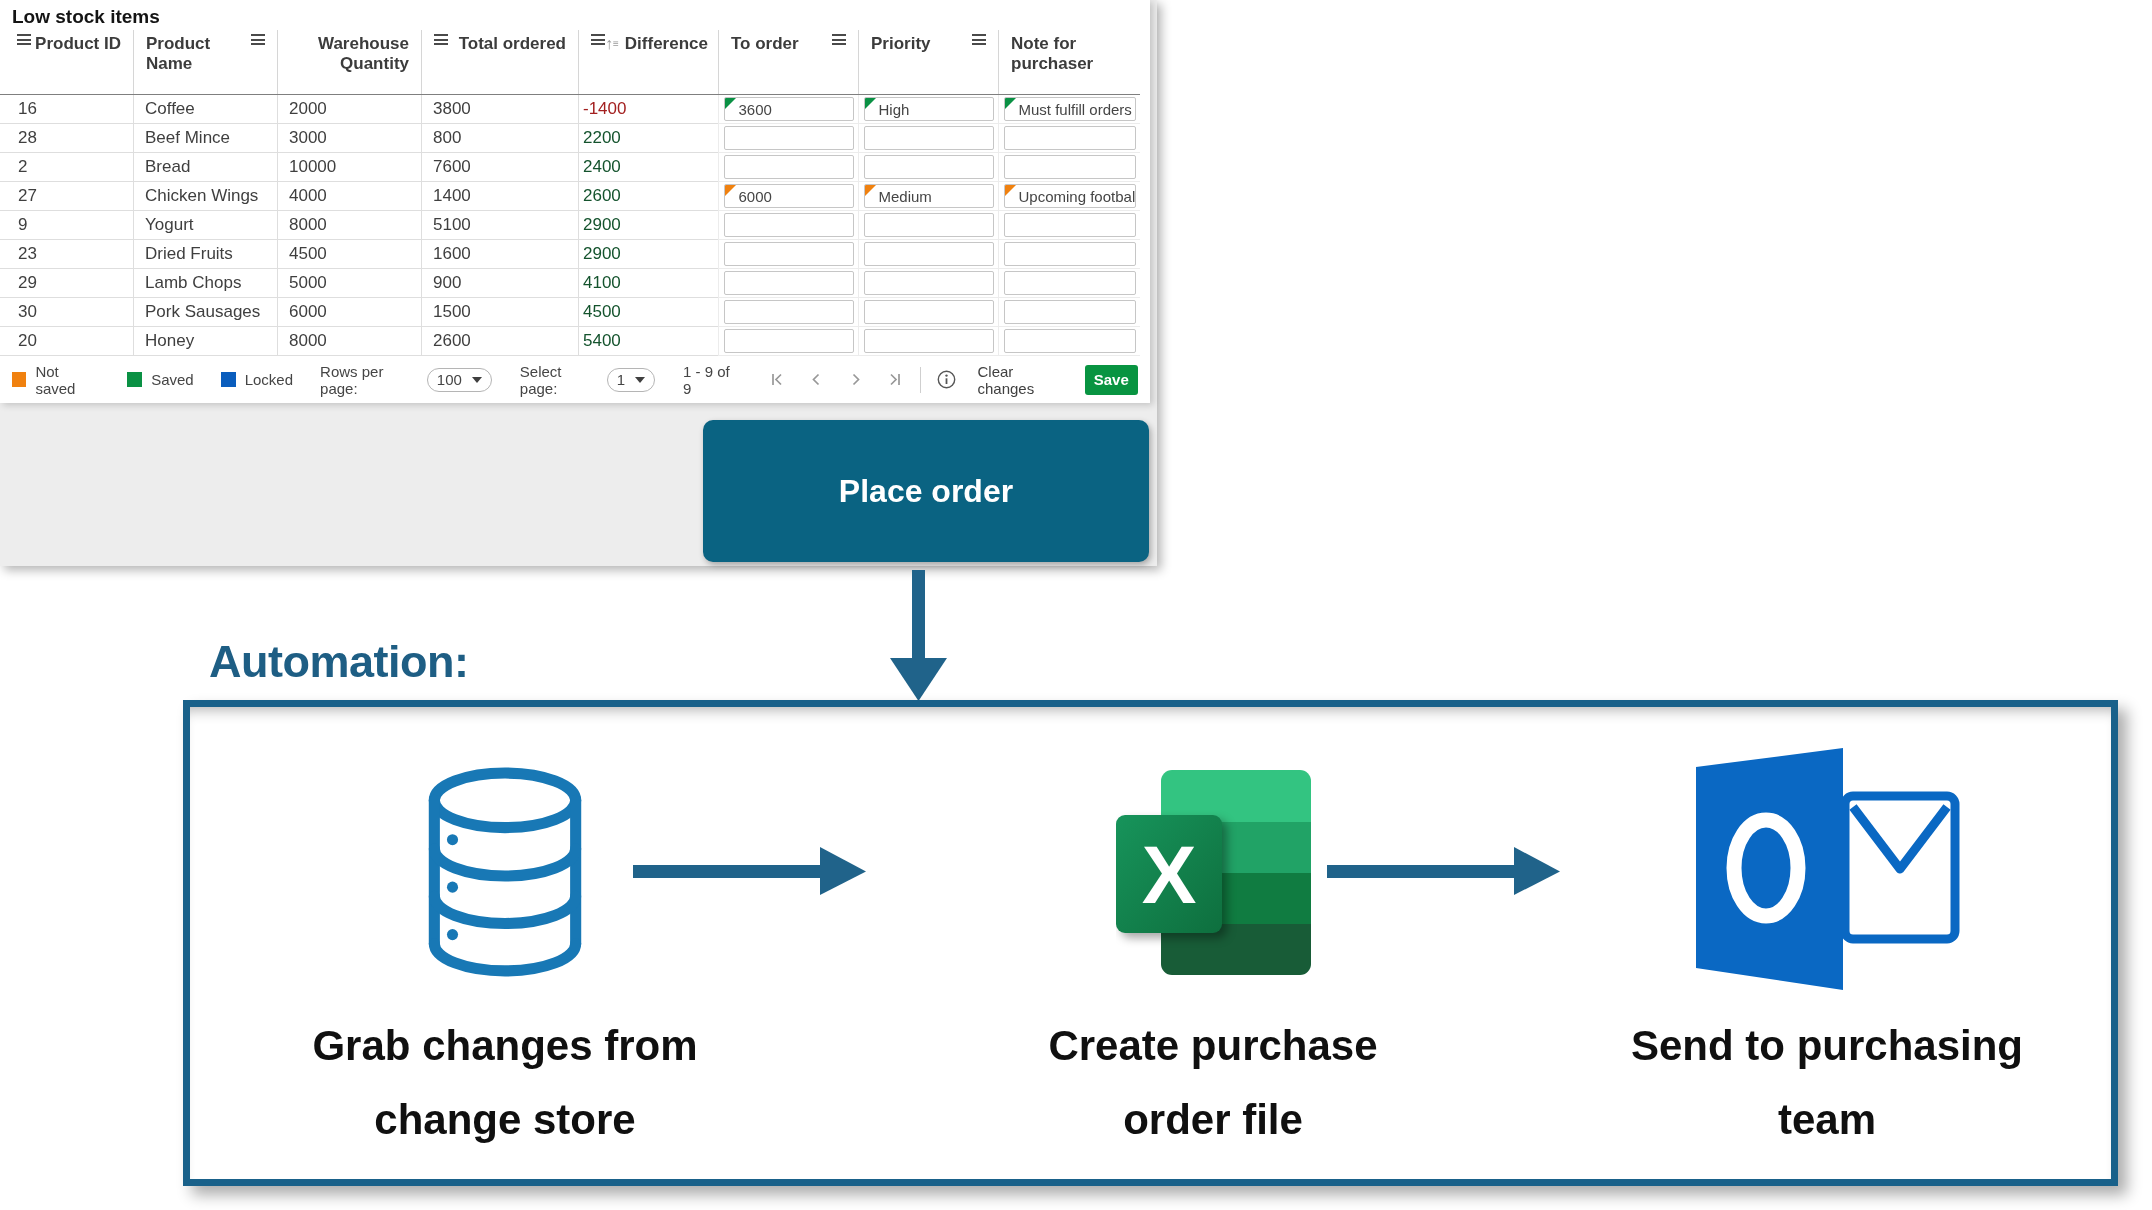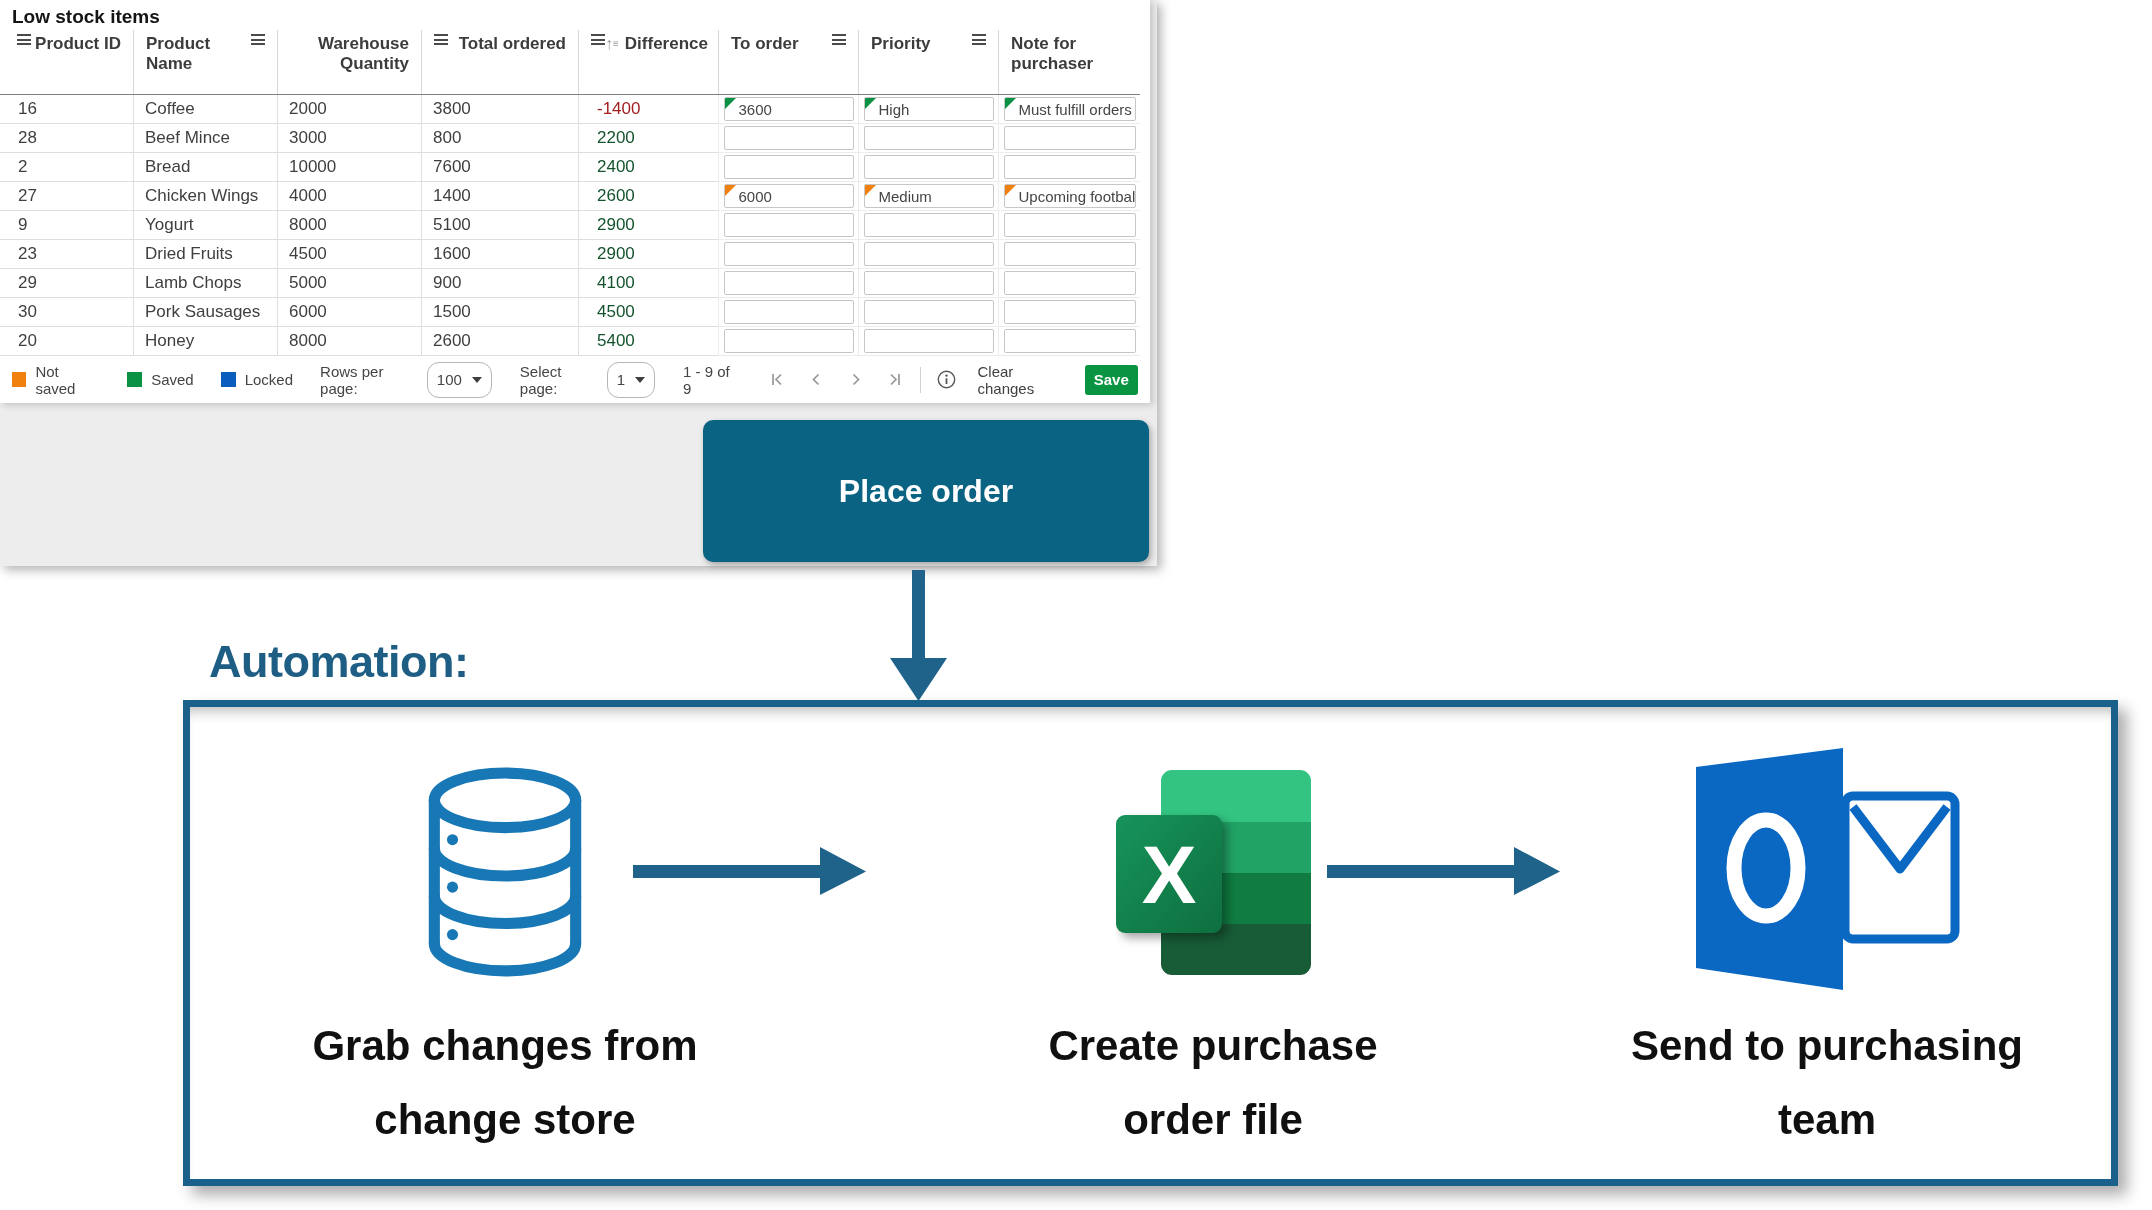--- a/index.html
+++ b/index.html
@@ -30,41 +30,41 @@
   .burger::after { content:''; position:absolute; left:0; right:0; top:2.5px; height:2px; background:#4a4a4a; }
   .sort-ic { color:#9a9a9a; font-weight:400; font-size:16px; margin-right:7px; }
   .sort-ic i { font-style:normal; font-size:10px; letter-spacing:-1px; vertical-align:2px; }
 
   .grid-body { position:absolute; left:0; top:95px; width:1140px; }
   .trow { height:29px; }
   .tcell { border-left:1px solid #dedede; border-bottom:1px solid #dedede;
     font-size:17px; color:#3f3f3f; display:flex; align-items:center;
     padding-left:11px; overflow:hidden; white-space:nowrap; }
   .tcell:first-child { border-left:none; padding-left:18px; }
-  .tcell.diff { padding-left:18px; }
+  .tcell.diff { padding-left:4px; }
   .diff.neg { color:#a32020; }
   .diff.pos { color:#14532d; }
   .tcell.wb { padding:0; display:flex; align-items:center; justify-content:center;
     border-left:1px solid #ececec; border-bottom:1px solid #ececec; }
   .wb-box { width:calc(100% - 9px); height:24px; border:1px solid #c6c6c6; border-radius:2px;
     background:#fff; position:relative; display:flex; align-items:center;
     padding-left:14px; font-size:15px; color:#454545; overflow:hidden; white-space:nowrap; cursor:text; }
   .wb-box.saved::before, .wb-box.unsaved::before { content:''; position:absolute; left:0; top:0;
     width:0; height:0; border-top:11px solid #0a9144; border-right:11px solid transparent; }
   .wb-box.unsaved::before { border-top-color:#f0810f; }
 
   
   .tfoot { position:absolute; left:0; top:356px; width:1150px; height:47px;
     display:flex; align-items:center; padding:0 12px; font-size:15px; color:#454545; }
   .leg { display:flex; align-items:center; margin-right:27px; }
   .leg .sq { width:15px; height:15px; margin-right:9px; }
   .sq.orange { background:#f0810f; } .sq.green { background:#0a9144; } .sq.blue { background:#0a5dbd; }
   .foot-right { margin-left:auto; display:flex; align-items:center; }
   .dd { display:flex; align-items:center; gap:10px; border:1px solid #b5b5b5; border-radius:12px;
-    height:36px; padding:0 9px; margin-left:10px; background:#fff; cursor:pointer;justify-content:flex-end; }
+    height:24px; padding:0 9px; margin-left:10px; background:#fff; cursor:pointer;justify-content:flex-end; }
   .caret { width:0; height:0; border-left:5px solid transparent; border-right:5px solid transparent;
     border-top:6px solid #3f3f3f; }
   .gap28 { margin-left:28px; } .gap20 { margin-left:20px; }
   .pgbtn { padding:0 12px; display:flex; align-items:center; cursor:pointer; }
   .vdiv { width:1px; height:26px; background:#cfcfcf; margin:0 8px 0 6px; }
   .info-btn { margin:0 6px 0 8px; display:flex; cursor:pointer; }
   .clear-btn { margin:0 18px 0 14px; cursor:pointer; color:#404040; }
   .save-btn { width:58px; height:30px; background:#089441; border:none; border-radius:3px;
     color:#fff; font-size:15px; font-weight:bold; font-family:inherit; cursor:pointer; }
 

